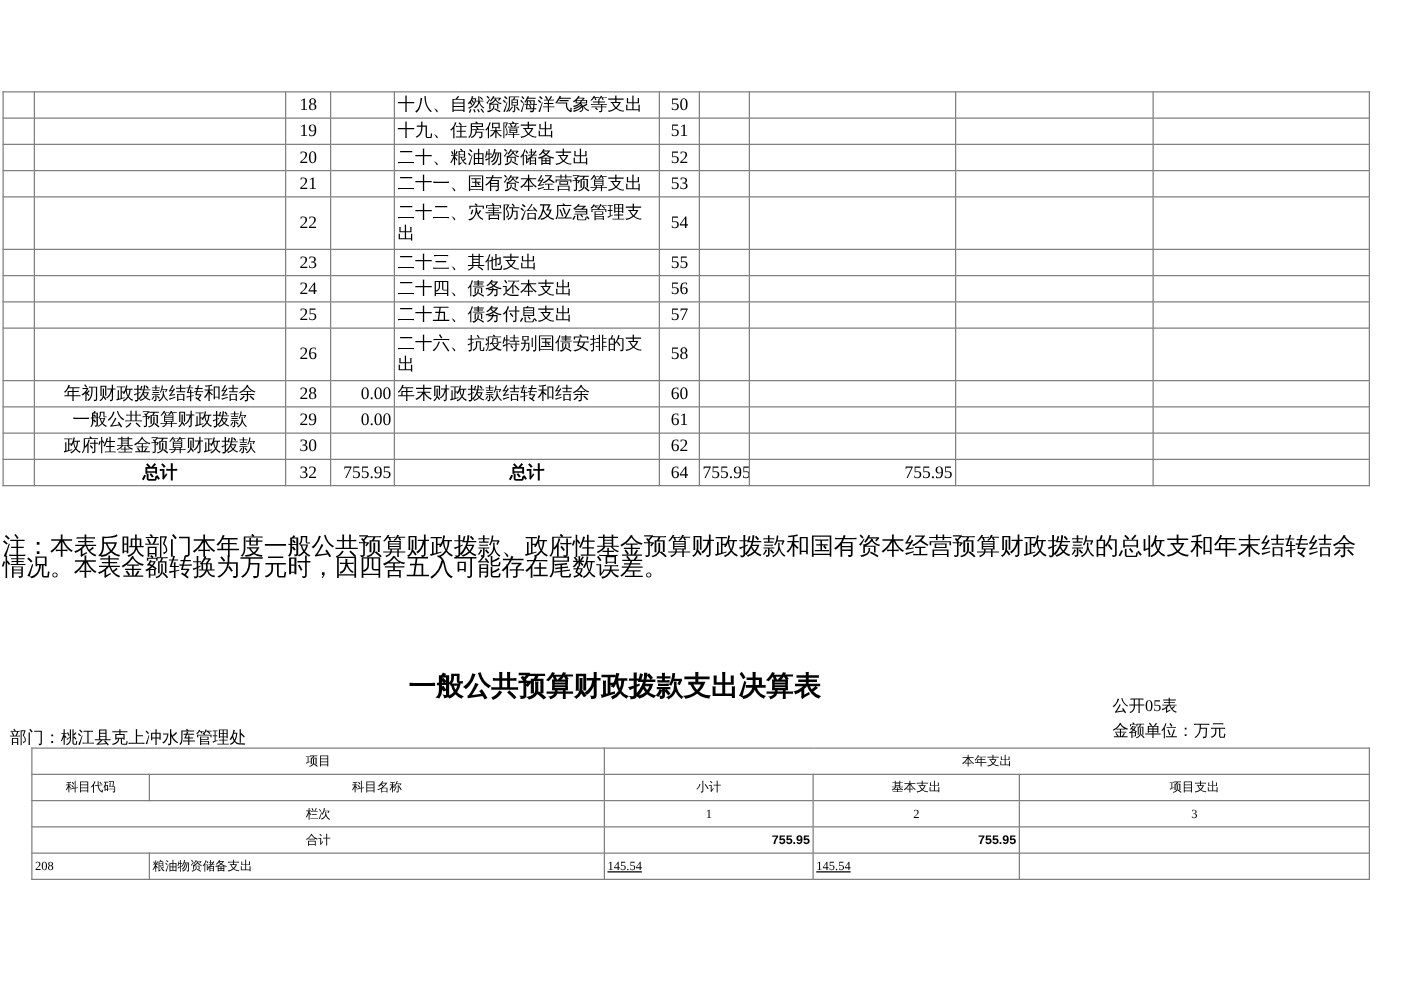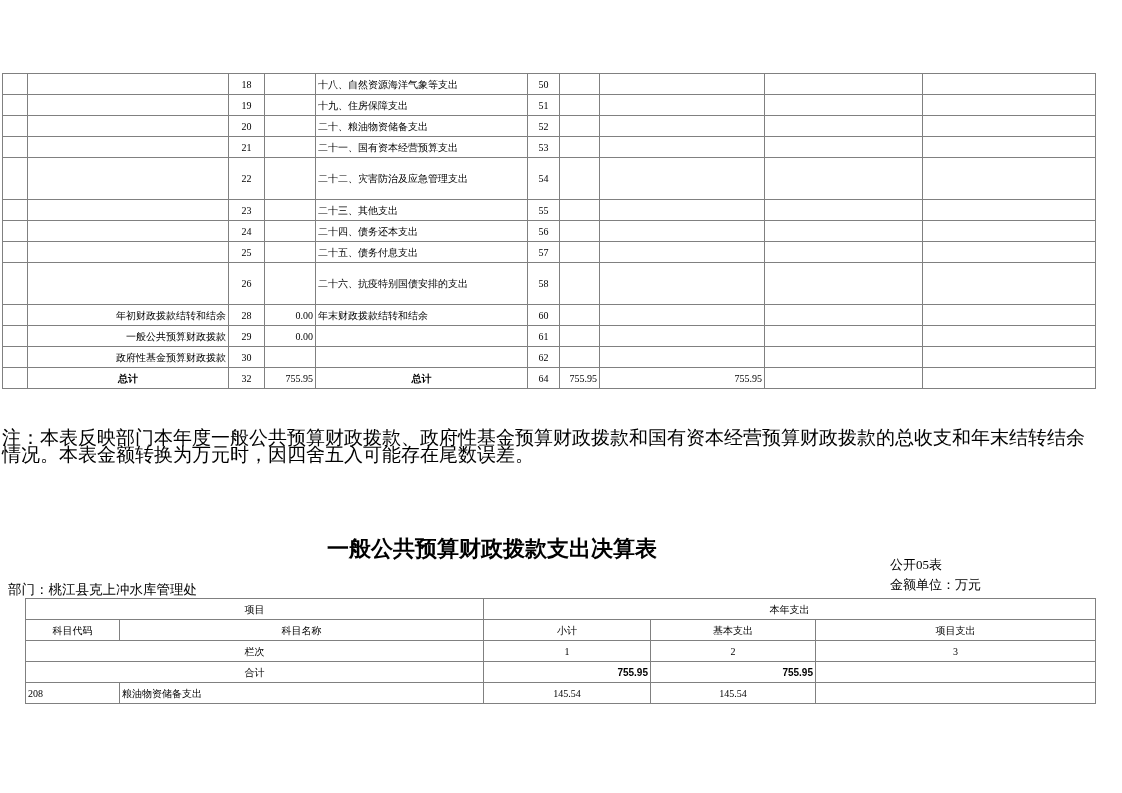--- a/index.html
+++ b/index.html
@@ -5,30 +5,30 @@
   html,body{margin:0;padding:0;}
   body{
     width:1122px;height:793px;position:relative;background:#ffffff;
     font-family:"Liberation Serif","DejaVu Serif",serif;
     color:#000;overflow:hidden;
   }
   
   .t1{
     position:absolute;left:2px;top:73px;
     border-collapse:collapse;table-layout:fixed;width:1093px;
-    font-size:10px;
+    font-size:14px;
     border-radius:27px;
   }
   .t1 td{
     border:1px solid #808080;padding:0 2px;overflow:hidden;
     line-height:17px;vertical-align:middle;
   }
   .t1 tr{height:21px;}
   .t1 tr.double{height:42px;}
-  .t1 td:nth-child(2){text-align:right;}
+  .t1 td:nth-child(2){text-align:center;}
   .t1 td:nth-child(3){text-align:center;}
   .t1 td:nth-child(4){text-align:right;}
   .t1 td:nth-child(5){text-align:left;}
   .t1 td:nth-child(6){text-align:center;}
   .t1 td:nth-child(7){text-align:right;}
   .t1 td:nth-child(8){text-align:right;}
   .t1 tr.total td:nth-child(2),
   .t1 tr.total td:nth-child(5){text-align:center;font-weight:bold;}
   
   .note{
@@ -50,21 +50,21 @@
     font-size:10px;
     border-radius:19px;
   }
   .t2 td{
     border:1px solid #808080;padding:0 2px;overflow:hidden;
     line-height:17px;vertical-align:middle;
   }
   .t2 tr{height:21px;}
   .t2 td.c{text-align:center;}
   .t2 td.l{text-align:left;}
-  .t2 td.r{text-align:center;}
+  .t2 td.r{text-align:left;text-decoration:underline;}
   .t2 td.bold-num{
     text-align:right;font-weight:bold;
     font-family:"Liberation Sans","DejaVu Sans",sans-serif;
   }
 </style>
 </head>
 <body>
 
 <table class="t1">
   <colgroup>

